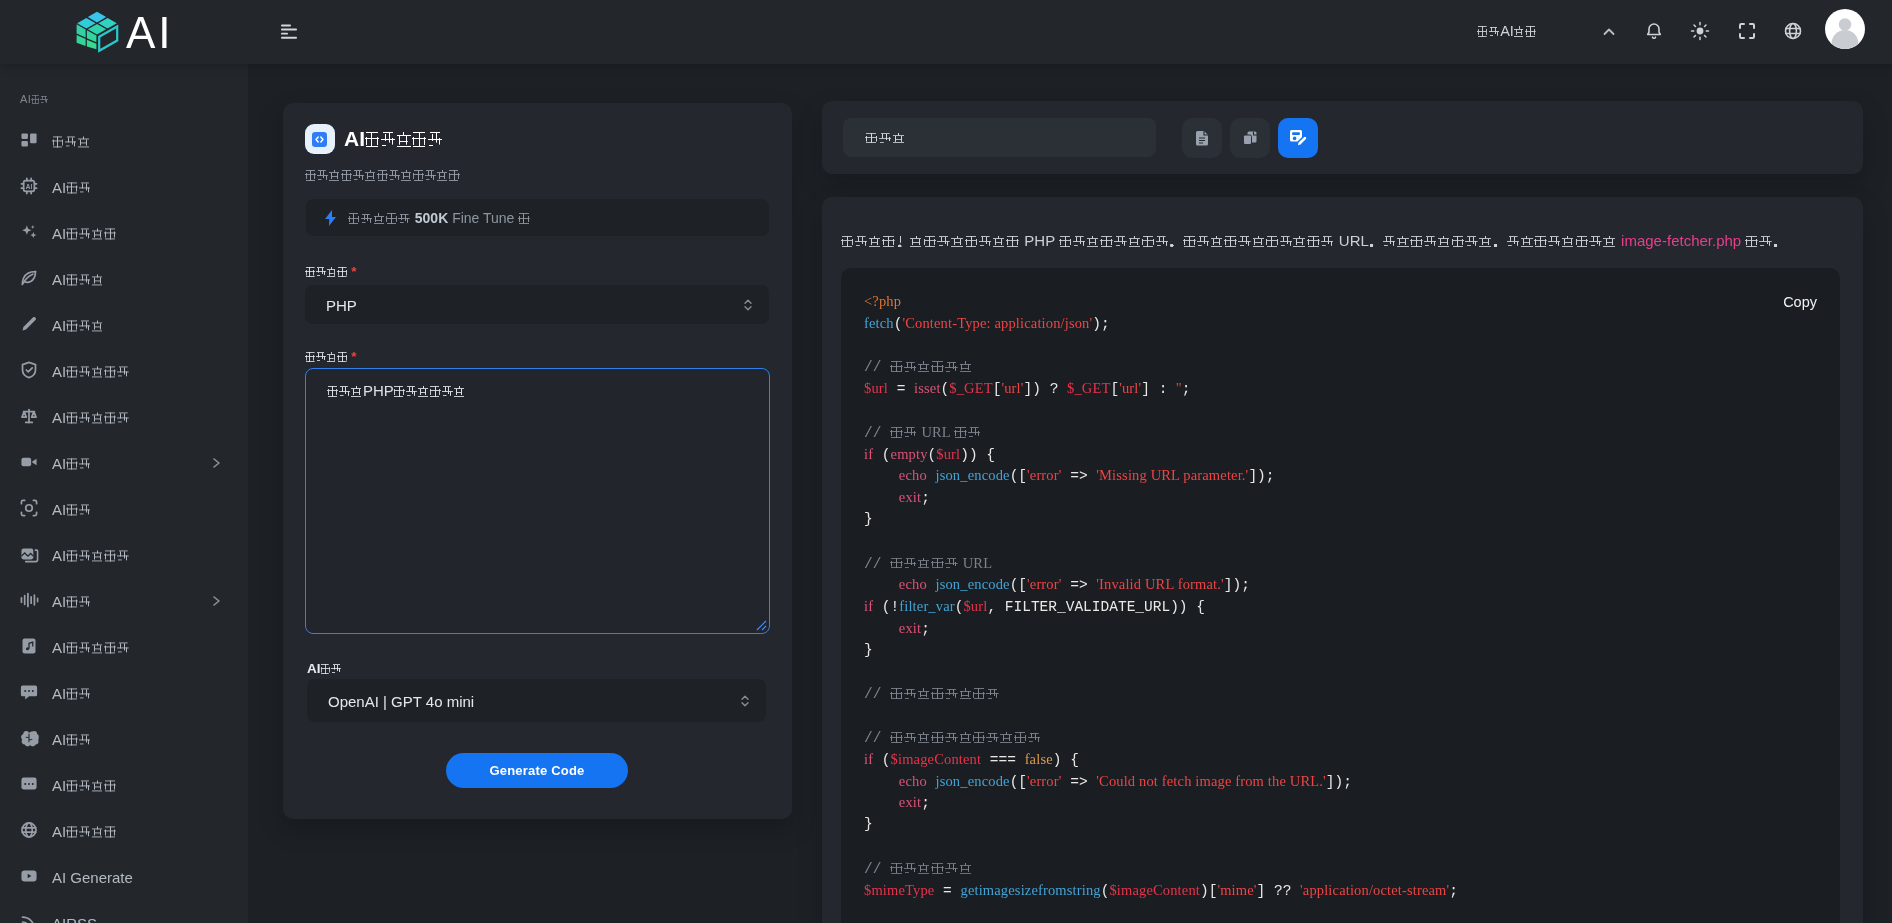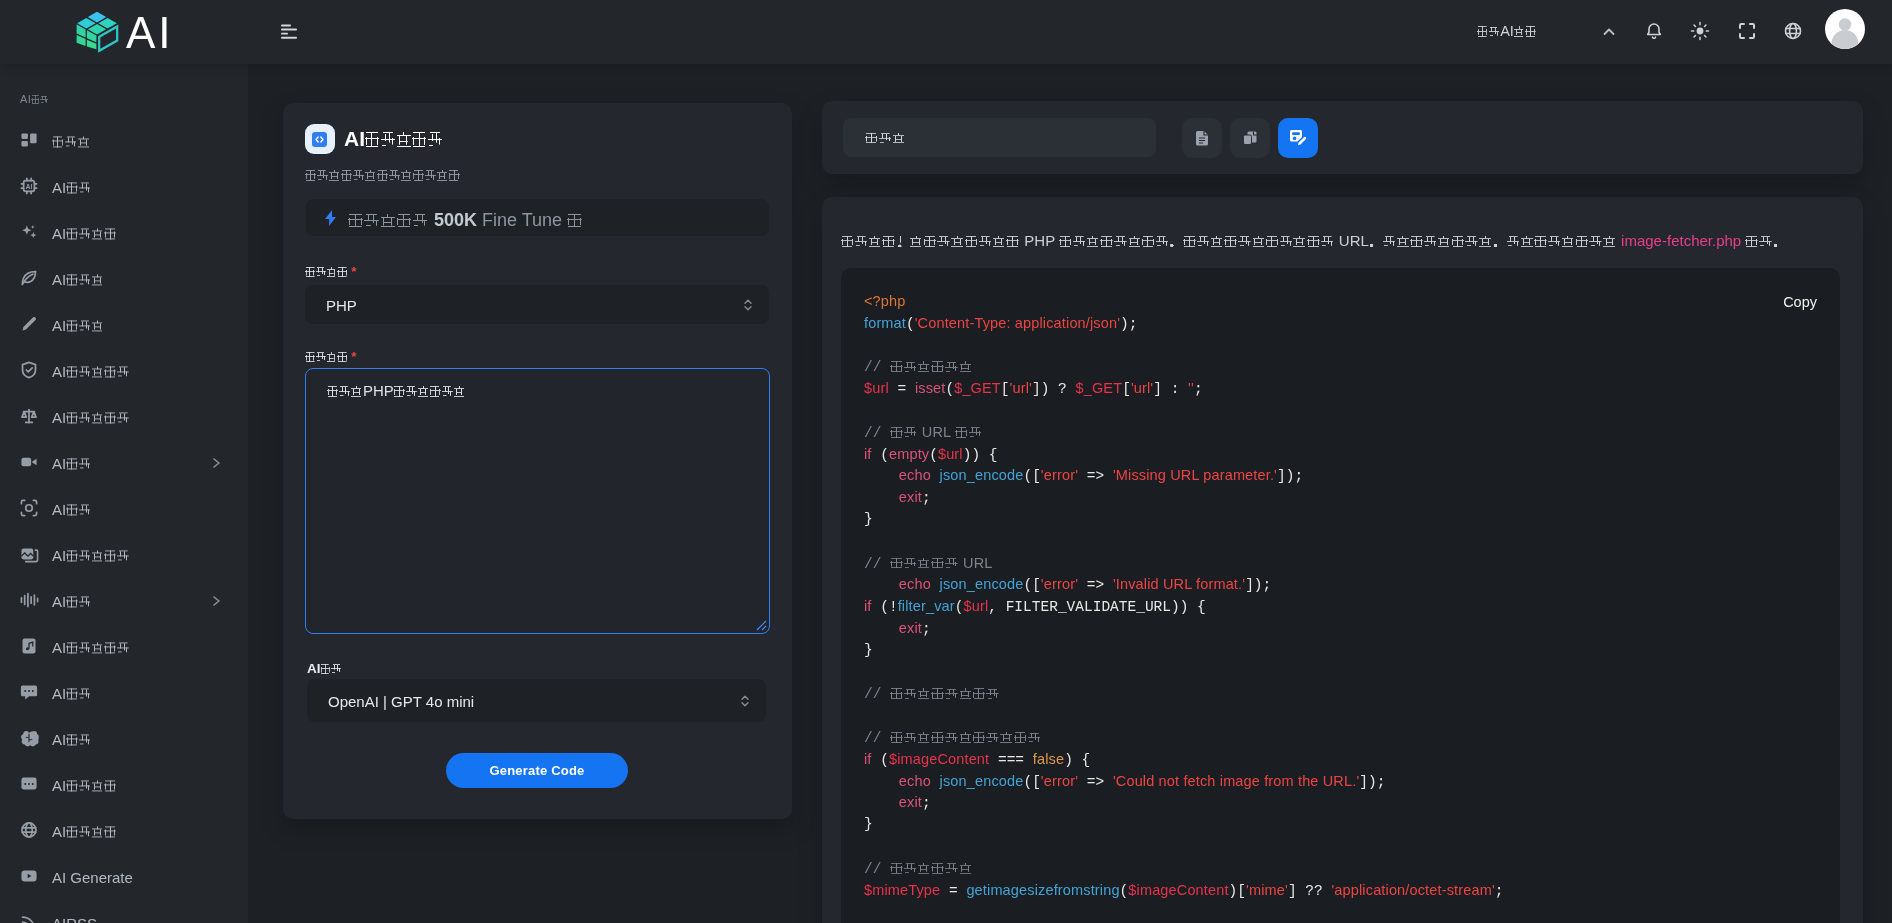--- a/index.html
+++ b/index.html
@@ -47,21 +47,21 @@
 .lab .st{color:#f0413c;margin-left:3px}
 .sel{position:absolute;background:#1e2227;border-radius:8px;color:#e4e8ec;font-size:15px}
 .sel .tx{position:absolute;left:21px;top:50%;transform:translateY(-50%);white-space:nowrap}
 .sel .cr{position:absolute;right:16px;top:50%;transform:translateY(-50%);width:10px;height:14px;color:#878e98}
 
 .code{position:absolute;left:841px;top:268px;width:999px;height:700px;background:#1a1d22;border-radius:10px;color:#e8e8e6}
 .code .body{position:absolute;left:23px;top:23px;font:14.5px "Liberation Mono",monospace}
 .code .body .l{height:21.8px;line-height:21.8px;white-space:pre;overflow:visible}
 .cm{--adv:.95em}
 .cm{color:#7d838d}.kw{color:#dd5277}.vr{color:#e8334a}.fn{color:#43a3d5}.st2{color:#ef4444}.lit{color:#dd9a4e}.mt{color:#dd7433}
-.sp{font-family:Liberation Sans, sans-serif;letter-spacing:.15px}
+.sp{font-family:Liberation Serif, serif;letter-spacing:.15px}
 </style></head>
 <body>
 <div id="nav">
   <div class="ab" style="left:76px;top:11px">
       <svg width="44" height="42" viewBox="0 0 44 42" fill="none">
 <polygon points="21,0.8 30.2,6.1 21,11.4 11.8,6.1" fill="#38c5ec"></polygon>
 <polygon points="31.6,6.9 40.8,12.2 31.6,17.5 22.4,12.2" fill="#30d2c0"></polygon>
 <polygon points="10.4,6.9 19.6,12.2 10.4,17.5 1.2,12.2" fill="#2fcdd9"></polygon>
 <polygon points="21,12.9 30.2,18.2 21,23.5 11.8,18.2" fill="#2ed3ae"></polygon>
 <polygon points="0.6,13.3 9.6,18.4 9.6,26.6 0.6,22.4" fill="#31d1a4"></polygon>
@@ -312,21 +312,21 @@
     </svg>
   </div>
 <div class="ab" style="left:344px;top:127px;font-size:21px;font-weight:bold;color:#fff;--adv:.75em">AI<i class="z a"></i><i class="z b"></i><i class="z c"></i><i class="z a"></i><i class="z b"></i></div>
 <div class="ab" style="left:305px;top:166px;font-size:15px;color:#959ca5"><i class="z a"></i><i class="z b"></i><i class="z c"></i><i class="z a"></i><i class="z b"></i><i class="z c"></i><i class="z a"></i><i class="z b"></i><i class="z c"></i><i class="z a"></i><i class="z b"></i><i class="z c"></i><i class="z a"></i></div>
 <div class="inset" style="left:306px;top:199px;width:463px;height:37px"></div>
 <div class="ab" style="left:324px;top:210px">
     <svg width="14" height="16" viewBox="0 0 14 16" fill="none">
       <path d="M8 0 1 9h4.2L5 16l7-9H8Z" fill="#2e7cf6"></path>
     </svg>
   </div>
-<div class="ab" style="left:348px;top:210px;font-size:18px;color:#8d959e"><span style="--adv:.9em"><i class="z a"></i><i class="z b"></i><i class="z c"></i><i class="z a"></i><i class="z b"></i></span> <b style="color:#c3cad2">500K</b> Fine Tune <span style="--adv:.9em"><i class="z a"></i></span></div>
+<div class="ab" style="left:348px;top:210px;font-size:14px;color:#8d959e"><span style="--adv:.9em"><i class="z a"></i><i class="z b"></i><i class="z c"></i><i class="z a"></i><i class="z b"></i></span> <b style="color:#c3cad2">500K</b> Fine Tune <span style="--adv:.9em"><i class="z a"></i></span></div>
 <div class="lab" style="left:305px;top:264px"><i class="z a"></i><i class="z b"></i><i class="z c"></i><i class="z a"></i><span class="st">*</span></div>
 <div class="sel" style="left:305px;top:285px;width:464px;height:39px">
     <span class="tx">PHP</span>
     <span class="cr">
       <svg width="10" height="14" viewBox="0 0 10 14" fill="none">
         <path d="M2 5.2 5 2.2l3 3M2 8.8l3 3 3-3" stroke="currentColor" stroke-width="1.4" fill="none" stroke-linecap="round" stroke-linejoin="round"></path>
       </svg>
     </span>
   </div>
 <div class="lab" style="left:305px;top:349px"><i class="z a"></i><i class="z b"></i><i class="z c"></i><i class="z a"></i><span class="st">*</span></div>
@@ -381,21 +381,21 @@
       </svg>
     </span>
   </div>
 
 <div class="card" style="left:822px;top:197px;width:1041px;height:790px;border-radius:10px"></div>
 <div class="ab" style="left:841px;top:232px;font-size:15px;color:#ccd1d7;white-space:nowrap;--adv:.92em"><i class="z a"></i><i class="z b"></i><i class="z c"></i><i class="z a"></i><i class="z q"></i><i class="z c"></i><i class="z a"></i><i class="z b"></i><i class="z c"></i><i class="z a"></i><i class="z b"></i><i class="z c"></i><i class="z a"></i> PHP <i class="z a"></i><i class="z b"></i><i class="z c"></i><i class="z a"></i><i class="z b"></i><i class="z c"></i><i class="z a"></i><i class="z b"></i><i class="z p"></i><i class="z a"></i><i class="z b"></i><i class="z c"></i><i class="z a"></i><i class="z b"></i><i class="z c"></i><i class="z a"></i><i class="z b"></i><i class="z c"></i><i class="z a"></i><i class="z b"></i> URL<i class="z p"></i><i class="z b"></i><i class="z c"></i><i class="z a"></i><i class="z b"></i><i class="z c"></i><i class="z a"></i><i class="z b"></i><i class="z c"></i><i class="z p"></i><i class="z b"></i><i class="z c"></i><i class="z a"></i><i class="z b"></i><i class="z c"></i><i class="z a"></i><i class="z b"></i><i class="z c"></i> <span style="color:#e83e8c">image-fetcher.php</span> <i class="z a"></i><i class="z b"></i><i class="z p"></i></div>
 <div class="code">
 <div class="ab" style="right:23px;top:26px;font-size:14.5px;color:#f2f2f2">Copy</div>
 <div class="body">
       <div class="l"><span class="mt sp">&lt;?php</span></div>
-      <div class="l"><span class="fn sp">format</span>(<span class="st2 sp">'Content-Type: application/json'</span>);</div>
+      <div class="l"><span class="fn sp">fetch</span>(<span class="st2 sp">'Content-Type: application/json'</span>);</div>
       <div class="l"> </div>
       <div class="l"><span class="cm">// </span><span class="cm sp"></span><span class="cm sp"><i class="z a"></i><i class="z b"></i><i class="z c"></i><i class="z a"></i><i class="z b"></i><i class="z c"></i></span></div>
       <div class="l"><span class="vr sp">$url</span> = <span class="kw sp">isset</span>(<span class="vr sp">$_GET</span>[<span class="st2 sp">'url'</span>]) ? <span class="vr sp">$_GET</span>[<span class="st2 sp">'url'</span>] : <span class="st2 sp">''</span>;</div>
       <div class="l"> </div>
       <div class="l"><span class="cm">// </span><span class="cm sp"><i class="z a"></i><i class="z b"></i> URL <i class="z a"></i><i class="z b"></i></span></div>
       <div class="l"><span class="kw sp">if</span> (<span class="kw sp">empty</span>(<span class="vr sp">$url</span>)) {</div>
       <div class="l">    <span class="kw sp">echo</span> <span class="fn sp">json_encode</span>([<span class="st2 sp">'error'</span> =&gt; <span class="st2 sp">'Missing URL parameter.'</span>]);</div>
       <div class="l">    <span class="kw sp">exit</span>;</div>
       <div class="l">}</div>
       <div class="l"> </div>

